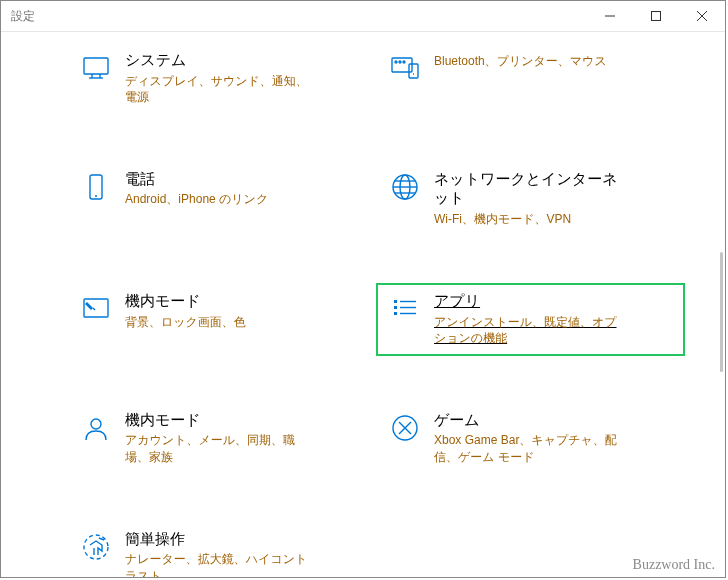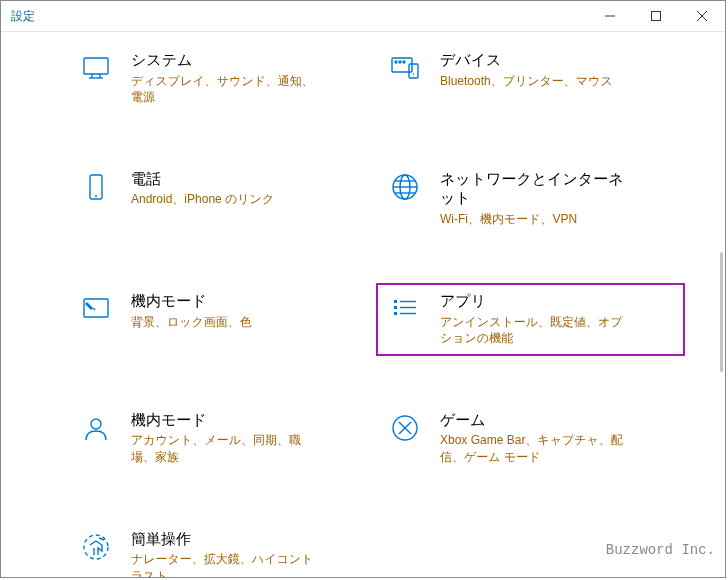--- a/index.html
+++ b/index.html
@@ -22,21 +22,21 @@
     background: #fff;
     box-sizing: border-box;
   }
   .titlebar {
     height: 30px;
     display: flex;
     align-items: center;
     justify-content: space-between;
     padding-left: 10px;
     font-size: 12px;
-    color: #0369a1;
+    color: #737373;
     border-bottom: 1px solid #e6e6e6;
   }
   .titlebar-title {
     font-size: 12px;
   }
   .titlebar-controls {
     display: flex;
     height: 100%;
   }
   .titlebar-btn {
@@ -67,37 +67,38 @@
   }
   .item {
     display: flex;
     align-items: flex-start;
     padding: 6px 10px 8px 10px;
     min-height: 60px;
     box-sizing: border-box;
     border: 2px solid transparent;
   }
   .item.highlight {
-    border: 2px solid #a21caf;
+    border: 2px solid #22c55e;
+    text-decoration: underline;
   }
   .icon-wrap {
     width: 34px;
     flex: 0 0 34px;
     display: flex;
     justify-content: center;
     align-items: flex-start;
     padding-top: 2px;
   }
   .icon-wrap svg {
     stroke: #0078d7;
     fill: none;
     stroke-width: 1.4;
   }
   .texts {
-    margin-left: 18px;
+    margin-left: 12px;
     max-width: 190px;
   }
   .title {
     font-size: 15px;
     color: #000;
     line-height: 1.3;
   }
   .subtitle {
     font-size: 12px;
     color: #a16207;
@@ -109,24 +110,24 @@
     top: 220px;
     right: 2px;
     width: 3px;
     height: 120px;
     background: #c4c4c4;
     border-radius: 2px;
   }
   .watermark {
     position: absolute;
     right: 10px;
-    bottom: 19px;
+    bottom: 4px;
     font-size: 14px;
     color: #8a8a8a;
-    font-family: Liberation Mono, monospace;
+    font-family: Liberation Serif, serif;
   }
 </style>
 </head>
 <body>
 
 <div class="window">
 
   <div class="titlebar">
     <span class="titlebar-title">設定</span>
     <div class="titlebar-controls">
@@ -162,21 +163,20 @@
             <div class="subtitle">ディスプレイ、サウンド、通知、電源</div>
           </div>
         </div>
         <div class="item">
           <span class="icon-wrap">
             <svg width="32" height="32" viewBox="0 0 32 32">
               <use href="#devices-icon"></use>
             </svg>
           </span>
           <div class="texts">
-            <div class="title">デバイス</div>
             <div class="subtitle">Bluetooth、プリンター、マウス</div>
           </div>
         </div>
         <div class="item">
           <span class="icon-wrap">
             <svg width="32" height="32" viewBox="0 0 32 32">
               <use href="#phone-icon"></use>
             </svg>
           </span>
           <div class="texts">

